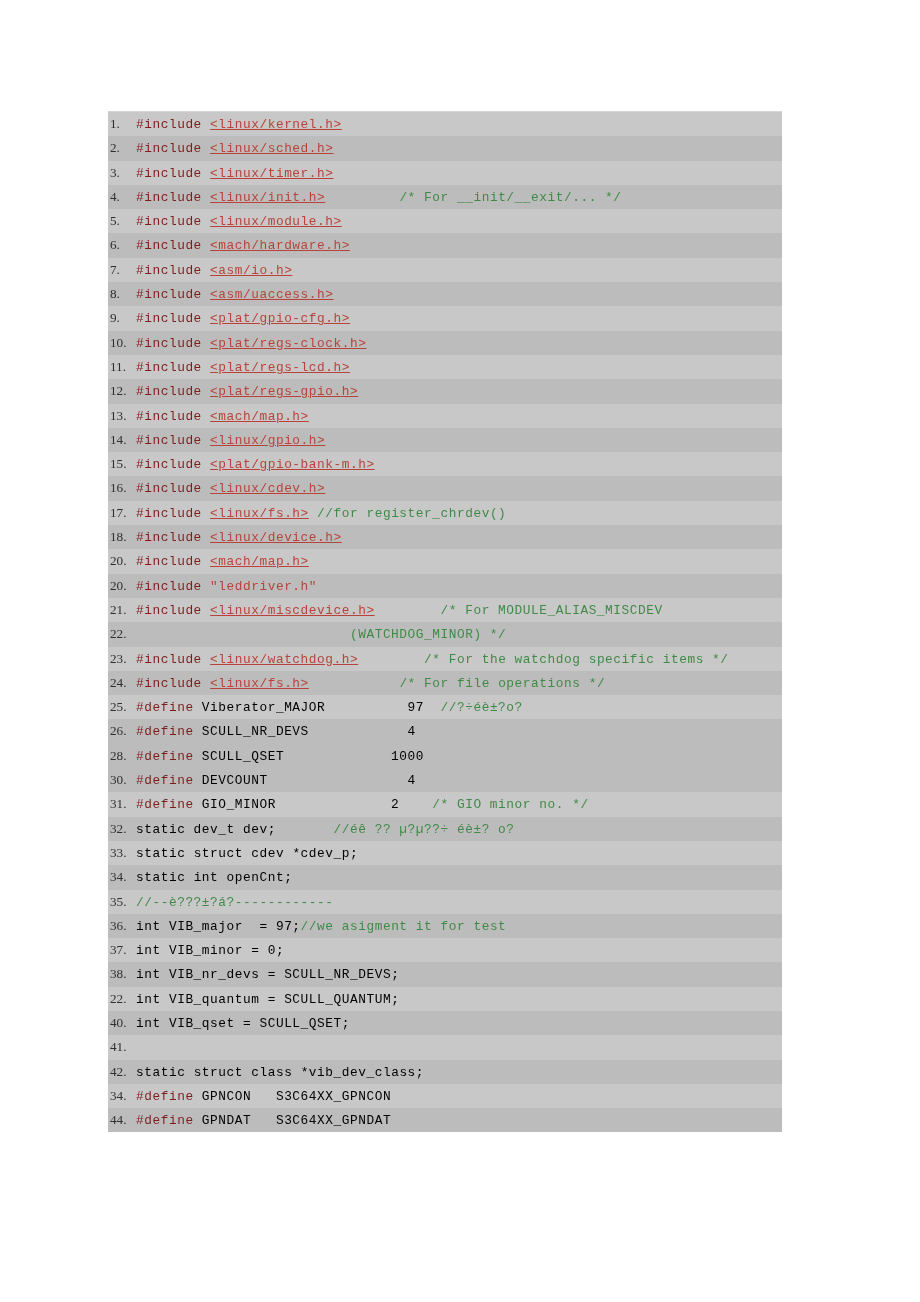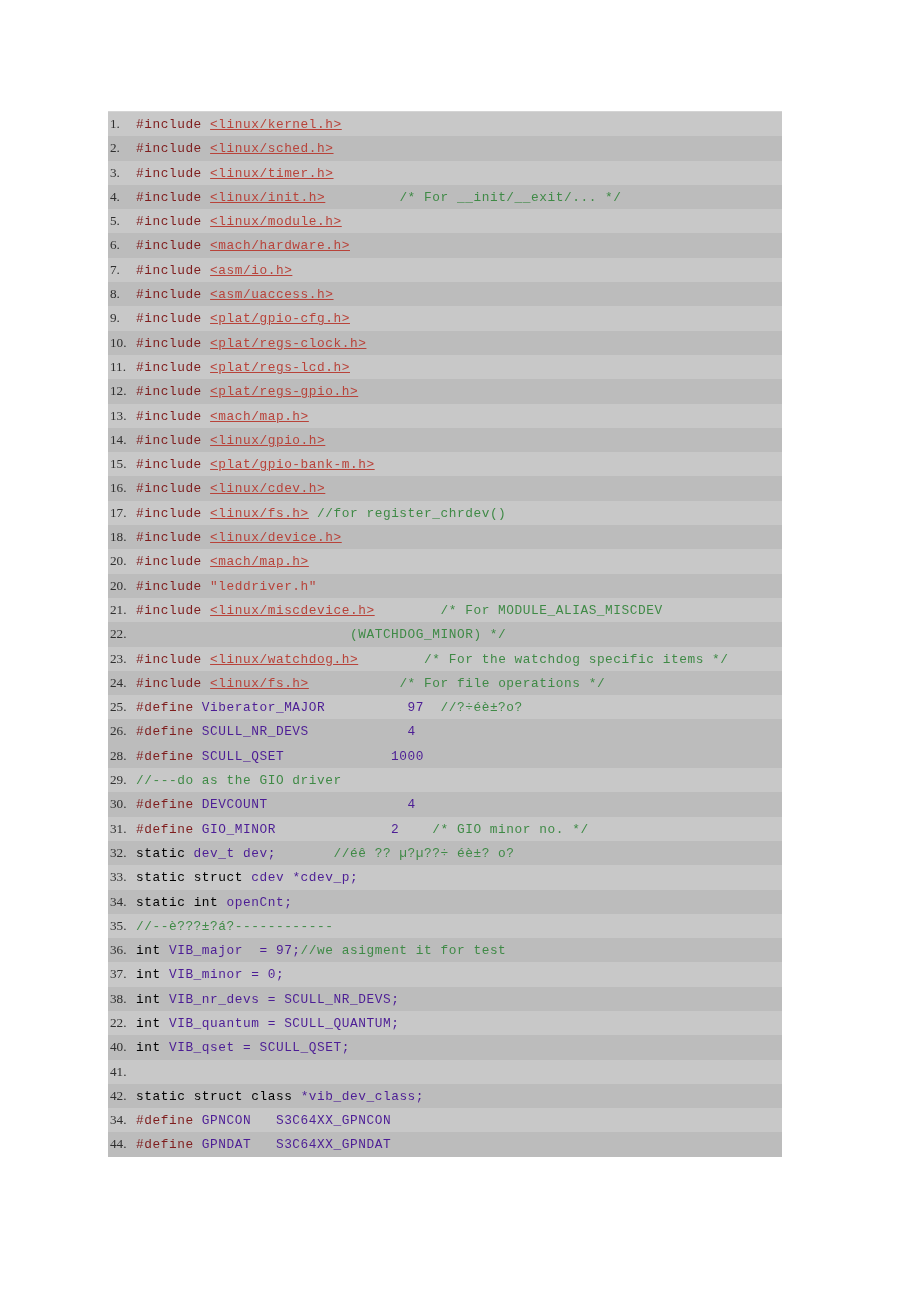--- a/index.html
+++ b/index.html
@@ -55,21 +55,21 @@
   }
   .code-content {
     flex: 1 1 auto;
     white-space: pre;
   }
   .tok-pre  { color: #7f1d1d; }   
   .tok-kw   { color: #000000; }   
   .tok-hdr  { color: #b8433a; text-decoration: underline; }   
   .tok-str  { color: #b8433a; }   
   .tok-cmt  { color: #3f8a46; }   
-  .tok-txt  { color: #4c1d95; }
+  .tok-txt  { color: #000000; }
 </style>
 </head>
 <body>
 
 <div id="page">
   <div id="code-block">
       <div class="code-line odd"><span class="ln">1.</span><span class="code-content"><span class="tok-pre">#include</span><span class="tok-txt"> </span><span class="tok-hdr">&lt;linux/kernel.h&gt;</span></span></div>
       <div class="code-line even"><span class="ln">2.</span><span class="code-content"><span class="tok-pre">#include</span><span class="tok-txt"> </span><span class="tok-hdr">&lt;linux/sched.h&gt;</span></span></div>
       <div class="code-line odd"><span class="ln">3.</span><span class="code-content"><span class="tok-pre">#include</span><span class="tok-txt"> </span><span class="tok-hdr">&lt;linux/timer.h&gt;</span></span></div>
       <div class="code-line even"><span class="ln">4.</span><span class="code-content"><span class="tok-pre">#include</span><span class="tok-txt"> </span><span class="tok-hdr">&lt;linux/init.h&gt;</span><span class="tok-txt">         </span><span class="tok-cmt">/* For __init/__exit/... */</span></span></div>
@@ -89,21 +89,20 @@
       <div class="code-line even"><span class="ln">18.</span><span class="code-content"><span class="tok-pre">#include</span><span class="tok-txt"> </span><span class="tok-hdr">&lt;linux/device.h&gt;</span></span></div>
       <div class="code-line odd"><span class="ln">20.</span><span class="code-content"><span class="tok-pre">#include</span><span class="tok-txt"> </span><span class="tok-hdr">&lt;mach/map.h&gt;</span></span></div>
       <div class="code-line even"><span class="ln">20.</span><span class="code-content"><span class="tok-pre">#include</span><span class="tok-txt"> </span><span class="tok-str">"leddriver.h"</span></span></div>
       <div class="code-line odd"><span class="ln">21.</span><span class="code-content"><span class="tok-pre">#include</span><span class="tok-txt"> </span><span class="tok-hdr">&lt;linux/miscdevice.h&gt;</span><span class="tok-txt">        </span><span class="tok-cmt">/* For MODULE_ALIAS_MISCDEV</span></span></div>
       <div class="code-line even"><span class="ln">22.</span><span class="code-content"><span class="tok-txt">                          </span><span class="tok-cmt">(WATCHDOG_MINOR) */</span></span></div>
       <div class="code-line odd"><span class="ln">23.</span><span class="code-content"><span class="tok-pre">#include</span><span class="tok-txt"> </span><span class="tok-hdr">&lt;linux/watchdog.h&gt;</span><span class="tok-txt">        </span><span class="tok-cmt">/* For the watchdog specific items */</span></span></div>
       <div class="code-line even"><span class="ln">24.</span><span class="code-content"><span class="tok-pre">#include</span><span class="tok-txt"> </span><span class="tok-hdr">&lt;linux/fs.h&gt;</span><span class="tok-txt">           </span><span class="tok-cmt">/* For file operations */</span></span></div>
       <div class="code-line odd"><span class="ln">25.</span><span class="code-content"><span class="tok-pre">#define</span><span class="tok-txt"> Viberator_MAJOR          97  </span><span class="tok-cmt">//?÷éè±?o?</span></span></div>
       <div class="code-line even"><span class="ln">26.</span><span class="code-content"><span class="tok-pre">#define</span><span class="tok-txt"> SCULL_NR_DEVS            4</span></span></div>
       <div class="code-line even"><span class="ln">28.</span><span class="code-content"><span class="tok-pre">#define</span><span class="tok-txt"> SCULL_QSET             1000</span></span></div>
-      <div class="code-line odd"><span class="ln">29.</span><span class="code-content"><span class="tok-cmt">//---do as the GIO driver</span></span></div>
       <div class="code-line even"><span class="ln">30.</span><span class="code-content"><span class="tok-pre">#define</span><span class="tok-txt"> DEVCOUNT                 4</span></span></div>
       <div class="code-line odd"><span class="ln">31.</span><span class="code-content"><span class="tok-pre">#define</span><span class="tok-txt"> GIO_MINOR              2    </span><span class="tok-cmt">/* GIO minor no. */</span></span></div>
       <div class="code-line even"><span class="ln">32.</span><span class="code-content"><span class="tok-kw">static</span><span class="tok-txt"> dev_t dev;       </span><span class="tok-cmt">//éê ?? µ?µ??÷ éè±? o?</span></span></div>
       <div class="code-line odd"><span class="ln">33.</span><span class="code-content"><span class="tok-kw">static</span><span class="tok-txt"> </span><span class="tok-kw">struct</span><span class="tok-txt"> cdev *cdev_p;</span></span></div>
       <div class="code-line even"><span class="ln">34.</span><span class="code-content"><span class="tok-kw">static</span><span class="tok-txt"> </span><span class="tok-kw">int</span><span class="tok-txt"> openCnt;</span></span></div>
       <div class="code-line odd"><span class="ln">35.</span><span class="code-content"><span class="tok-cmt">//--è???±?á?------------</span></span></div>
       <div class="code-line even"><span class="ln">36.</span><span class="code-content"><span class="tok-kw">int</span><span class="tok-txt"> VIB_major  = 97;</span><span class="tok-cmt">//we asigment it for test</span></span></div>
       <div class="code-line odd"><span class="ln">37.</span><span class="code-content"><span class="tok-kw">int</span><span class="tok-txt"> VIB_minor = 0;</span></span></div>
       <div class="code-line even"><span class="ln">38.</span><span class="code-content"><span class="tok-kw">int</span><span class="tok-txt"> VIB_nr_devs = SCULL_NR_DEVS;</span></span></div>
       <div class="code-line odd"><span class="ln">22.</span><span class="code-content"><span class="tok-kw">int</span><span class="tok-txt"> VIB_quantum = SCULL_QUANTUM;</span></span></div>

